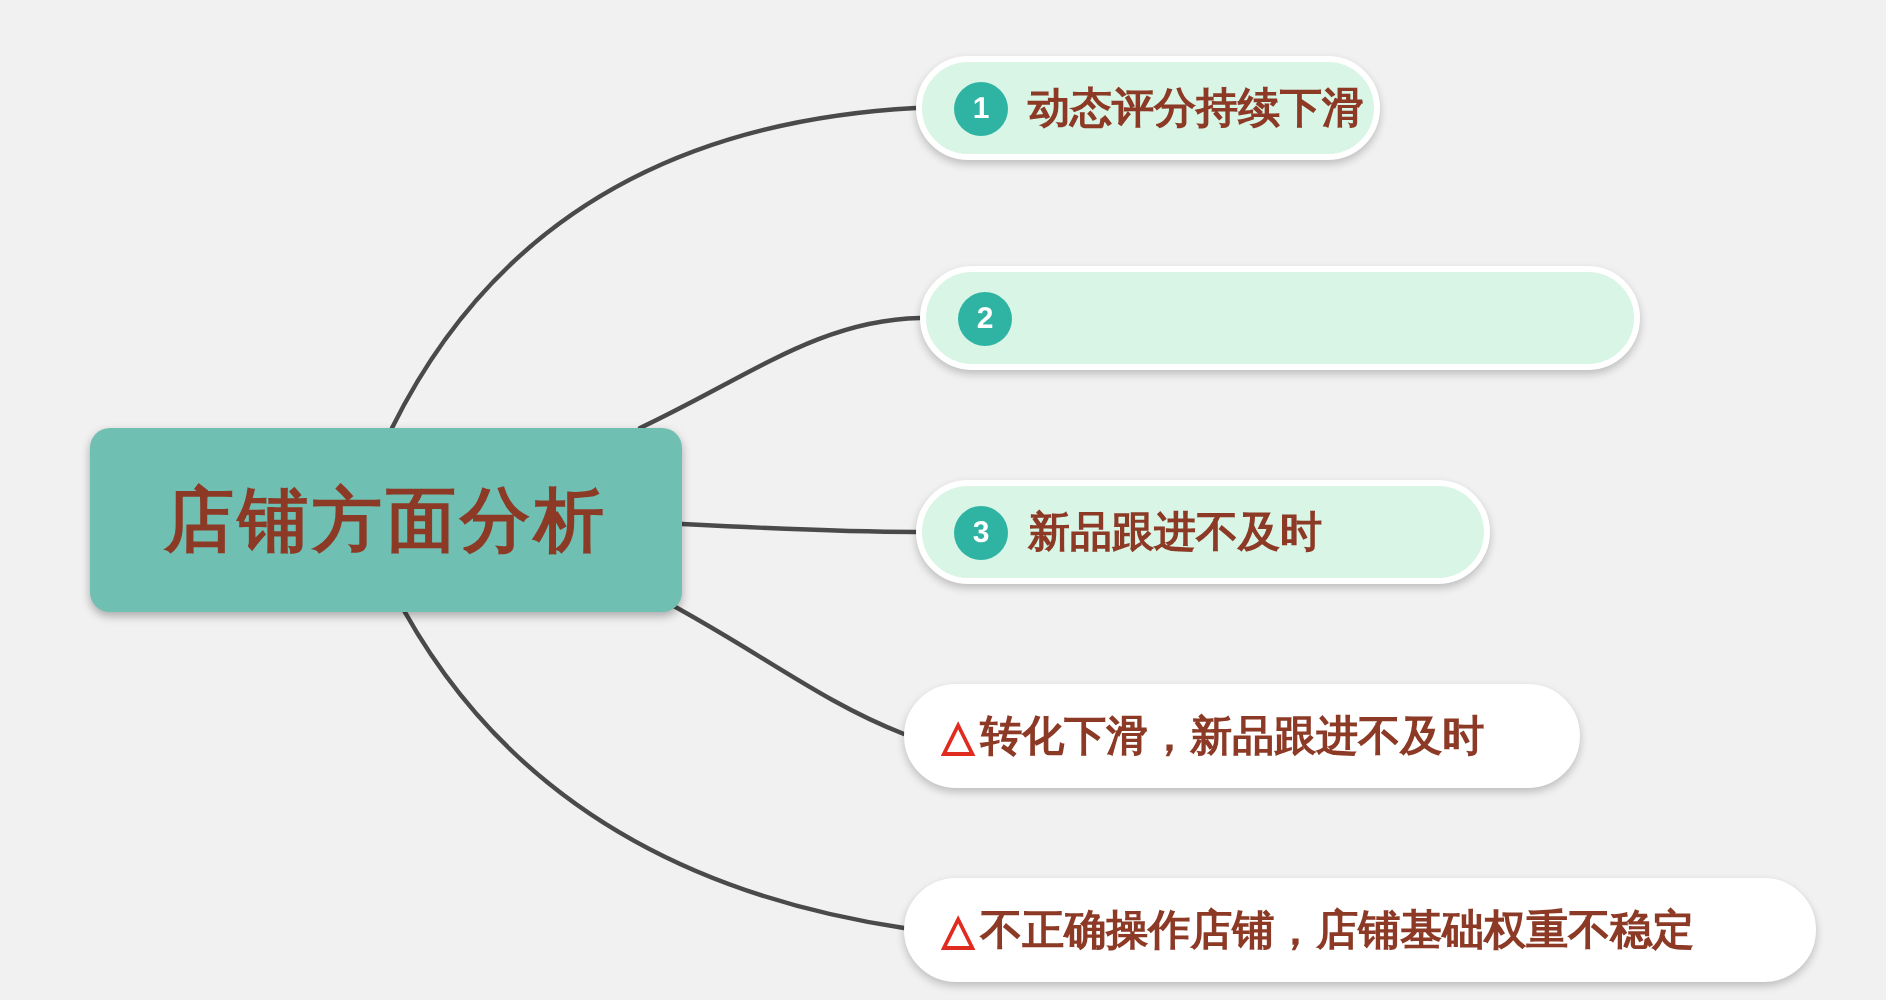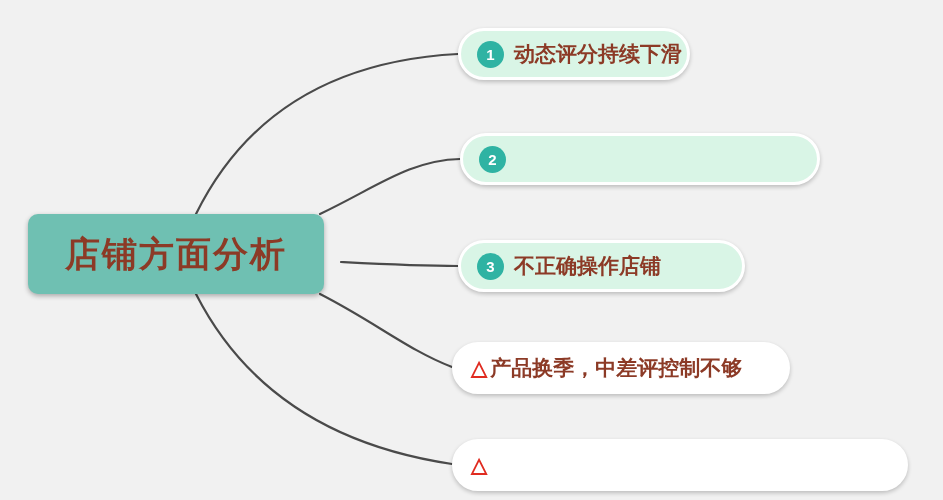--- a/index.html
+++ b/index.html
@@ -23,24 +23,24 @@
   svg.connectors {
     position: absolute;
     left: 0;
     top: 0;
     width: 943px;
     height: 500px;
     pointer-events: none;
   }
   .root-node {
     position: absolute;
-    left: 28px;
+    left: 45px;
     top: 214px;
     width: 296px;
-    height: 80px;
+    height: 92px;
     box-sizing: border-box;
     background: #6fc0b2;
     border-radius: 10px;
     box-shadow: 0 2px 5px rgba(0,0,0,0.30);
     display: flex;
     align-items: center;
     justify-content: center;
     font-size: 35px;
     font-weight: bold;
     color: #8c3a26;
@@ -113,25 +113,26 @@
     <span class="num-badge">1</span>
     <span>动态评分持续下滑</span>
   </div>
 
   <div id="b2" class="branch mint">
     <span class="num-badge">2</span>
   </div>
 
   <div id="b3" class="branch mint">
     <span class="num-badge">3</span>
-    <span>不正确操作店铺</span>
+    <span>新品跟进不及时</span>
   </div>
 
   <div id="b4" class="branch white">
     <span class="tri-marker">△</span>
-    <span>产品换季，中差评控制不够</span>
+    <span>转化下滑，新品跟进不及时</span>
   </div>
 
   <div id="b5" class="branch white">
     <span class="tri-marker">△</span>
+    <span>不正确操作店铺，店铺基础权重不稳定</span>
   </div>
 
 </div>
 
 </body></html>

